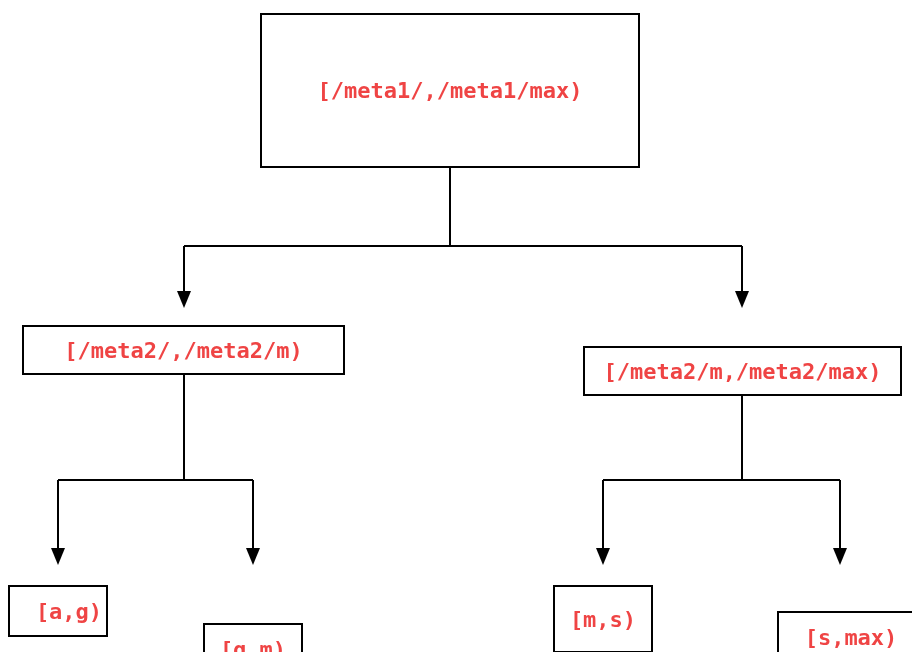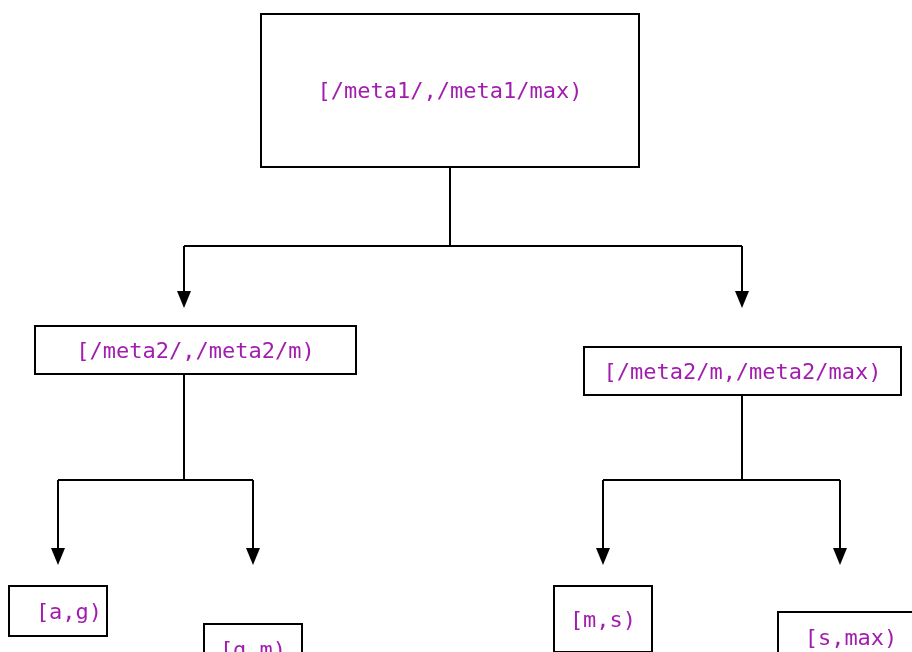--- a/index.html
+++ b/index.html
@@ -25,28 +25,28 @@
   .node {
     position: absolute;
     box-sizing: border-box;
     border: 2px solid #000000;
     background: #ffffff;
     display: flex;
     align-items: center;
     justify-content: center;
   }
   .node span {
-    font-weight: normal;
+    font-weight: bold;
     font-size: 22px;
     letter-spacing: 0;
-    color: #a21caf;
+    color: #ef4444;
     white-space: pre;
   }
   .node-root      { left: 260px; top: 13px;  width: 380px; height: 155px; }
-  .node-mid-left  { left: 34px;  top: 325px; width: 323px; height: 50px; }
+  .node-mid-left  { left: 22px;  top: 325px; width: 323px; height: 50px; }
   .node-mid-right { left: 583px; top: 325px; width: 319px; height: 50px; margin-top: 21px; }
   .node-leaf-1    { left: 8px;   top: 585px; width: 100px; height: 52px; padding-left: 22px; }
   .node-leaf-2    { left: 203px; top: 585px; width: 100px; height: 52px; margin-top: 38px; }
   .node-leaf-3    { left: 553px; top: 585px; width: 100px; height: 68px; }
   .node-leaf-4    { left: 777px; top: 611px; width: 148px; height: 52px; }
   .edge-line { stroke: #000000; stroke-width: 2; fill: none; }
   .arrow-head { fill: #000000; stroke: none; }
 </style>
 </head>
 <body>

